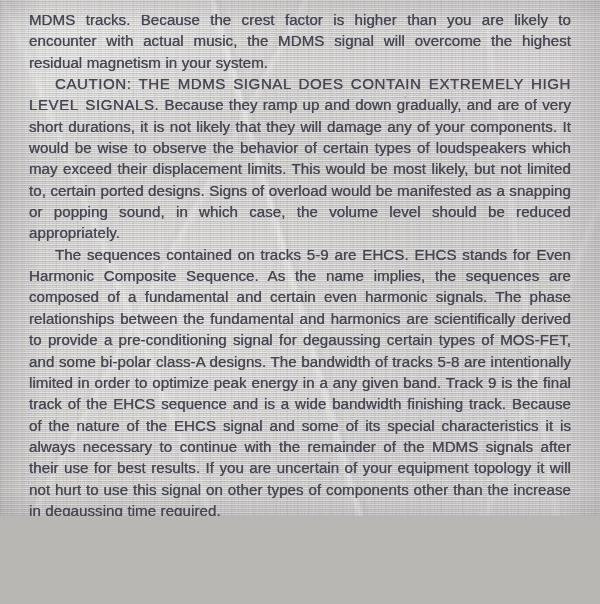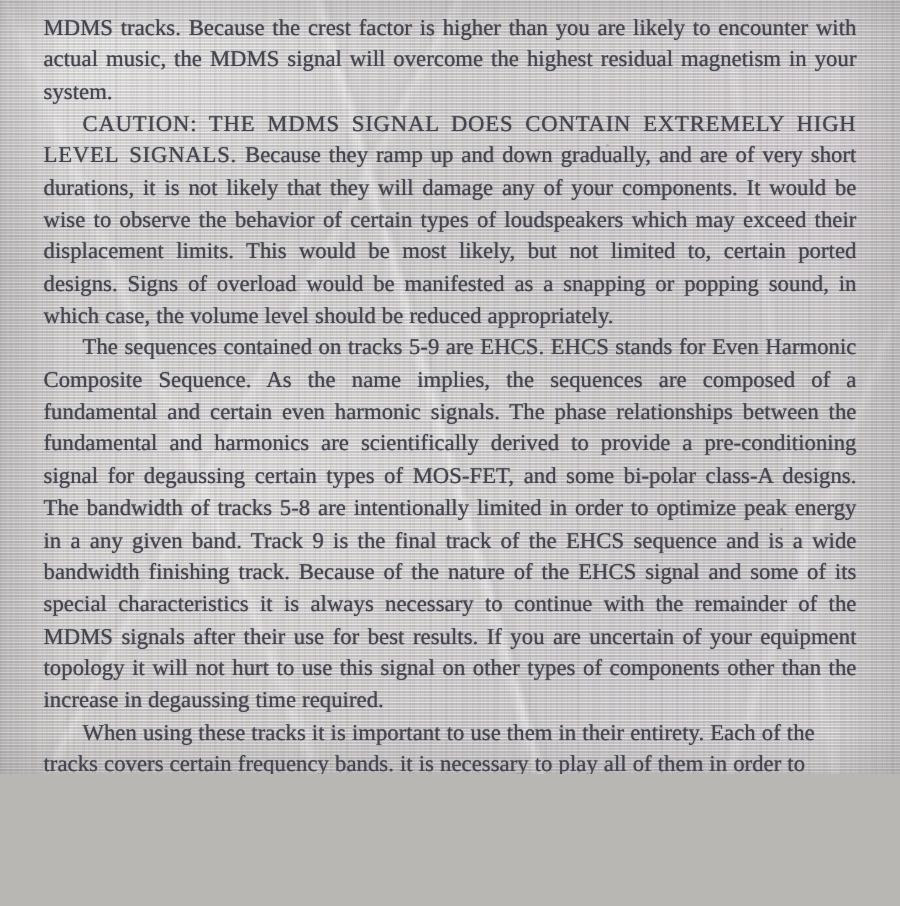--- a/index.html
+++ b/index.html
@@ -9,21 +9,21 @@
     background: #b9b7b4;
   }
 
   
   #page {
     position: relative;
     width: 600px;
     height: 516px;
     overflow: hidden;
     background-color: #cfcdcb;
-    font-family: Liberation Serif, serif;
+    font-family: Liberation Sans, sans-serif;
   }
 
   
   .paper-base {
     position: absolute;
     inset: 0;
     background-color: #cfcdcb;
     background-image:
       radial-gradient(ellipse 300px 200px at 12% 8%,  rgba(255,255,255,0.40), rgba(255,255,255,0) 70%),
       radial-gradient(ellipse 340px 240px at 88% 22%, rgba(214,206,212,0.55), rgba(255,255,255,0) 70%),

